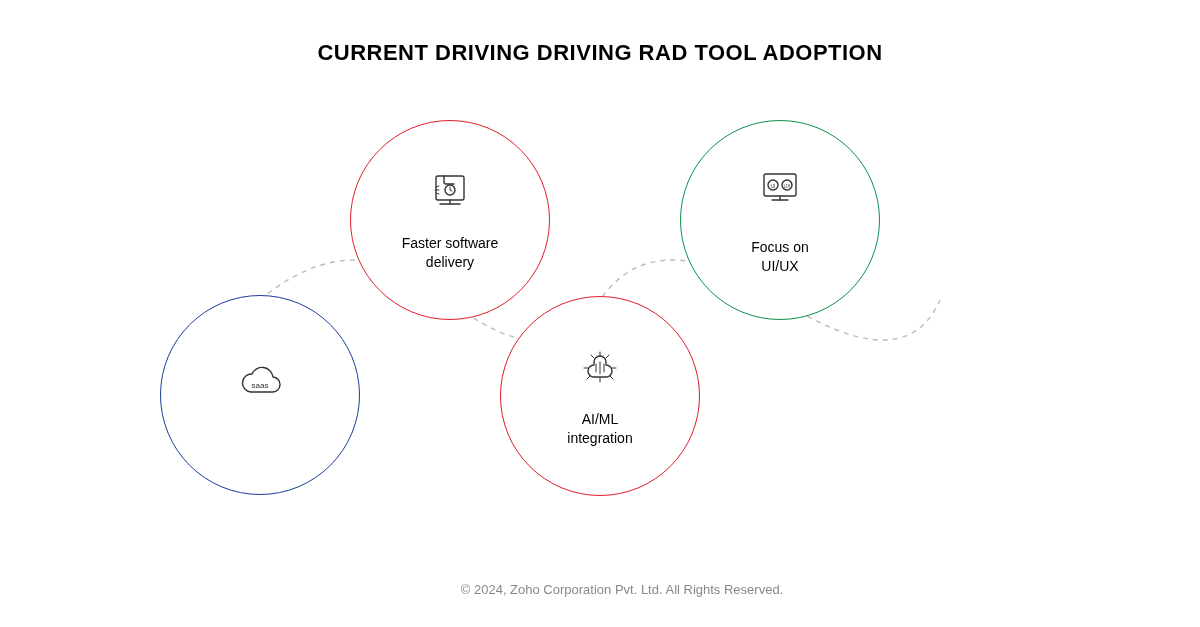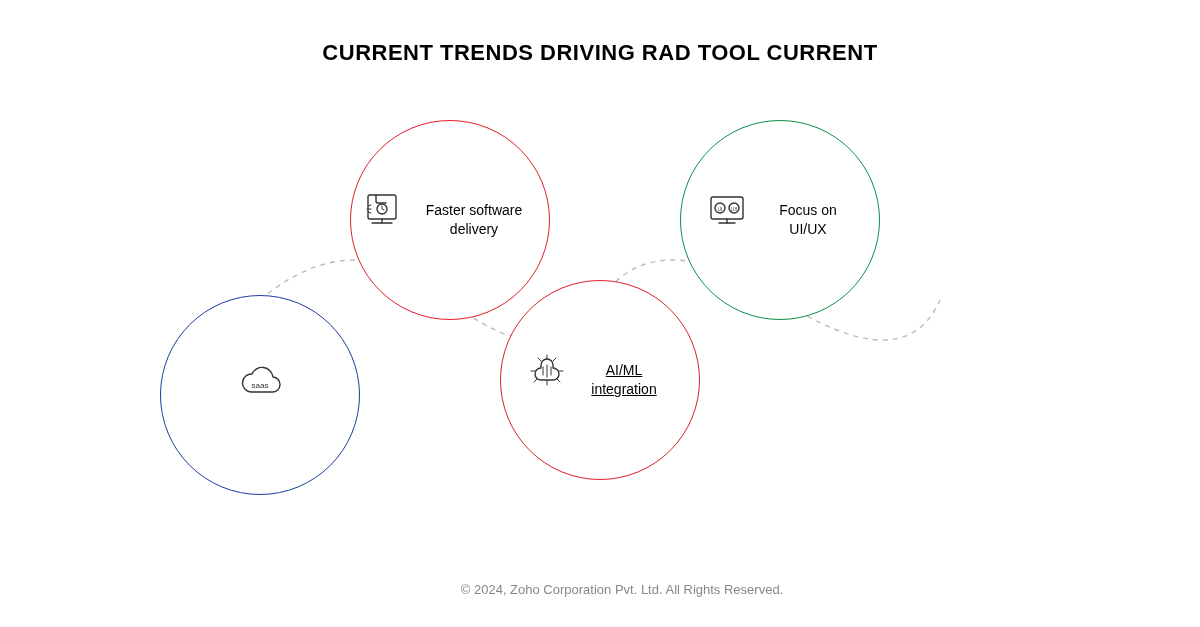--- a/index.html
+++ b/index.html
@@ -29,21 +29,21 @@
     width: 1200px;
     height: 430px;
   }
   .circle {
     position: absolute;
     width: 200px;
     height: 200px;
     border-radius: 50%;
     border: 1.5px solid;
     display: flex;
-    flex-direction: row;
+    flex-direction: column;
     align-items: center;
     justify-content: center;
     text-align: center;
     background: #fff;
   }
   .circle .icon {
     width: 48px;
     height: 48px;
     margin-bottom: 18px;
     display: flex;
@@ -61,21 +61,21 @@
   }
   .circle .label {
     font-size: 14px;
     line-height: 1.35;
     color: #000;
     font-weight: 400;
     padding: 0 20px;
   }
   .c1 { left: 160px; top: 195px; border-color: #1a3d9c; }
   .c2 { left: 350px; top: 20px;  border-color: #e11d2a; }
-  .c3 { left: 500px; top: 180px; border-color: #e11d2a; text-decoration: underline; }
+  .c3 { left: 500px; top: 196px; border-color: #e11d2a; }
   .c4 { left: 680px; top: 20px;  border-color: #0a8f4a; gap: 8px; }
   .c5 { left: 840px; top: 195px; border-color: #1e90ff; }
   .connector {
     position: absolute;
     top: 0;
     left: 0;
     width: 1200px;
     height: 430px;
     pointer-events: none;
   }
@@ -92,21 +92,21 @@
     right: 0;
     text-align: center;
     font-size: 13px;
     color: #888;
     padding-left: 44px;
   }
 </style>
 </head>
 <body>
 
-<div class="title">CURRENT TRENDS DRIVING RAD TOOL CURRENT</div>
+<div class="title">CURRENT DRIVING DRIVING RAD TOOL ADOPTION</div>
 
 <div class="diagram">
 
   <svg class="connector" viewBox="0 0 1200 430">
     <path d="M 260 200 Q 355 120 450 200 Q 545 280 600 200 Q 655 120 780 200 Q 905 280 940 200"></path>
   </svg>
 
   <div class="circle c1">
     <span class="icon">
       <svg viewBox="0 0 48 48">

